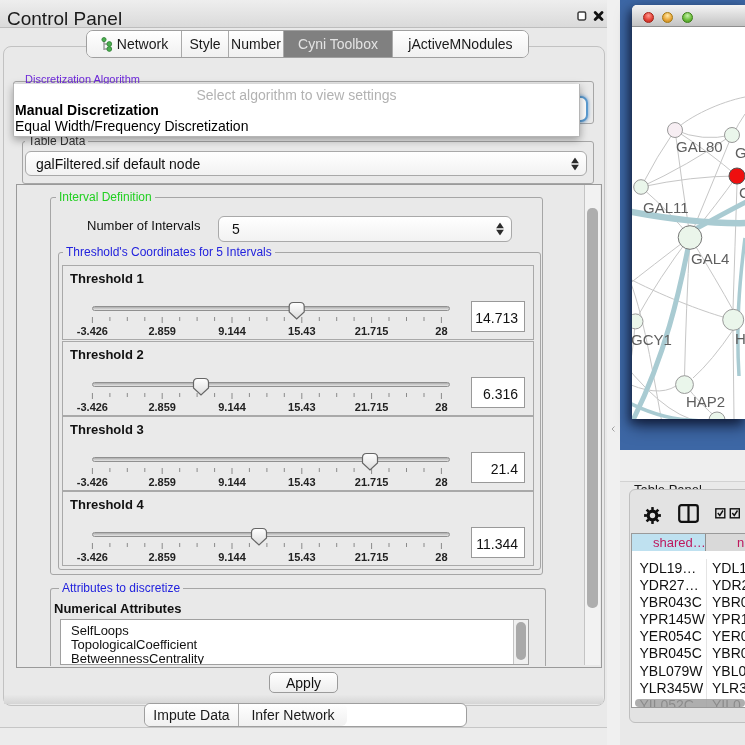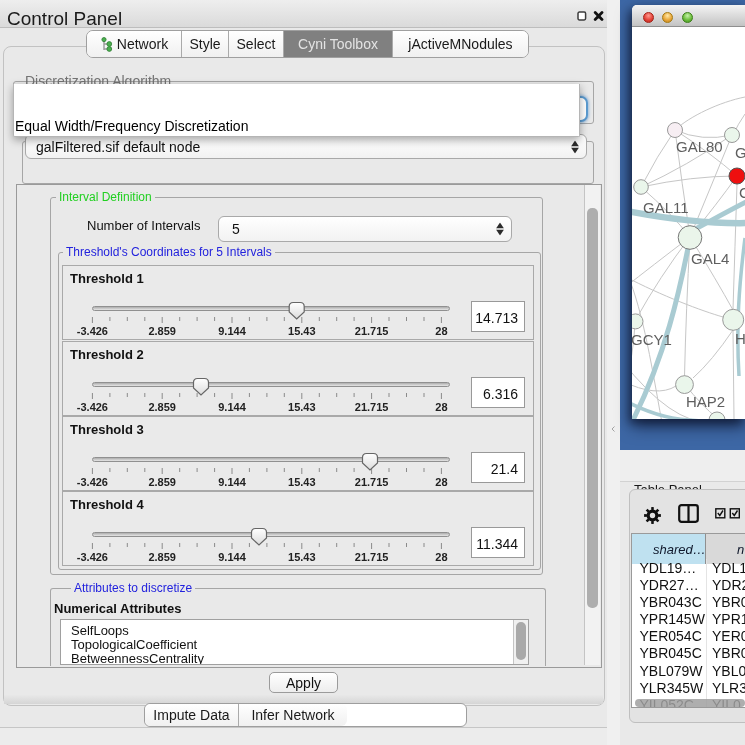--- a/index.html
+++ b/index.html
@@ -56,22 +56,22 @@
   #nettb{position:absolute;left:0;top:0;width:113px;height:21px;
      background:linear-gradient(#f4f4f4,#c3c3c3);border-bottom:1px solid #8f8f8f;
      border-radius:5px 0 0 0;}
   .light{position:absolute;top:7px;width:9px;height:9px;border-radius:50%;}
   #tpbar{left:620px;top:450px;width:125px;height:31px;background:#eeeeee;
      border-bottom:1px solid #d2d2d2;}
   #tpbar .t{position:absolute;left:14px;top:12px;font-size:13px;color:#1a1a1a;margin-top:20px;}
   #tpanel{left:629px;top:489px;width:130px;height:232px;background:#e3e3e3;
      border:1px solid #bfbfbf;border-radius:6px;}
   #tbl{left:631px;top:533px;width:114px;height:175px;background:#fff;overflow:hidden;border-left:1px solid #9a9a9a;border-top:1px solid #9a9a9a;border-bottom:1px solid #9a9a9a;box-sizing:border-box;}
-  .hc{position:absolute;top:0;height:30px;font-size:13px;color:#0f172a;
-     display:flex;align-items:center;justify-content:center;font-style:italic;}
+  .hc{position:absolute;top:0;height:17px;font-size:13px;color:#be185d;
+     display:flex;align-items:center;justify-content:center;}
   .row{position:absolute;font-size:14px;color:#111;white-space:nowrap;}
 </style>
 </head>
 <body>
 
 <div class="abs" id="titlebar">
     <div class="t">Control Panel</div>
   </div>
 
 <svg class="abs" style="left:577px;top:11px" width="28" height="10" viewBox="0 0 28 10">
@@ -84,41 +84,43 @@
 <div class="abs" id="tabbar">
   <div class="tab" style="width:94px;">
     <svg width="13" height="15" viewBox="0 0 13 15" style="margin-right:4px;">
       <path d="M4 3 L4 13 M4 7 L9 7 M4 12 L9 12" stroke="#9a9a9a" stroke-width="1.4" fill="none"></path>
       <circle cx="4" cy="2.6" r="2.1" fill="#4caf50" stroke="#2e7d32" stroke-width="0.8"></circle>
       <circle cx="9.3" cy="7" r="2.4" fill="#4caf50" stroke="#2e7d32" stroke-width="0.8"></circle>
       <circle cx="9.3" cy="12" r="2.4" fill="#4caf50" stroke="#2e7d32" stroke-width="0.8"></circle>
     </svg>
     Network</div>
   <div class="tab" style="width:46px;">Style</div>
-  <div class="tab" style="width:54px;">Select</div>
+  <div class="tab" style="width:54px;">Number</div>
   <div class="tab sel" style="width:108px;">Cyni Toolbox</div>
   <div class="tab" style="width:135px;">jActiveMNodules</div>
 </div>
 
 <div class="group" style="left:13px;top:81px;width:579px;height:41px;"></div>
-<div class="abs" style="left:25px;top:73px;font-size:14px;color:#737373;background:transparent;">Discretization Algorithm</div>
+<div class="abs" style="left:25px;top:73px;font-size:11px;color:#6d28d9;background:transparent;">Discretization Algorithm</div>
 
 <div class="abs" style="left:566px;top:96px;width:18px;height:22px;border-radius:0 7px 7px 0;
      background:#fff;border:2px solid #5b9bd0;box-shadow:0 0 3px 1px rgba(90,150,210,0.55);"></div>
 
 <div class="abs" style="left:13px;top:84px;width:565px;height:52px;background:#fff;
      border:1px solid #b5b5b5;border-top:none;border-radius:0 0 2px 2px;
      box-shadow:0 3px 8px rgba(0,0,0,0.35);z-index:10;">
+  <div style="position:absolute;left:0;top:3px;width:100%;text-align:center;font-size:14px;color:#b2b2b2;">Select algorithm to view settings</div>
+  <div style="position:absolute;left:1px;top:18px;font-size:14px;font-weight:bold;color:#000;">Manual Discretization</div>
   <div style="position:absolute;left:1px;top:34px;font-size:14px;color:#000;">Equal Width/Frequency Discretization</div>
 </div>
 
 <div class="group" style="left:22px;top:141px;width:570px;height:41px;">
   <div class="gtitle" style="left:2px;color:#333;">Table Data</div>
 </div>
-<div class="combo" style="left:25px;top:134px;width:560px;height:23px;">
+<div class="combo" style="left:25px;top:151px;width:560px;height:23px;">
   <div class="txt">galFiltered.sif default node</div>
   <div class="arr">
     <svg width="8" height="6">
         <path d="M4 0 L8 6 L0 6 Z" fill="#2b2b2b"></path>
       </svg>
     <svg width="8" height="6">
         <path d="M4 6 L8 0 L0 0 Z" fill="#2b2b2b"></path>
       </svg>
   </div>
 </div>
@@ -309,21 +311,21 @@
       <div style="position:absolute;left:69.2px;top:59px;width:60px;text-align:center;font-size:11px;font-weight:bold;color:#222;">2.859</div>
       <div style="position:absolute;left:139px;top:59px;width:60px;text-align:center;font-size:11px;font-weight:bold;color:#222;">9.144</div>
       <div style="position:absolute;left:208.79999999999998px;top:59px;width:60px;text-align:center;font-size:11px;font-weight:bold;color:#222;">15.43</div>
       <div style="position:absolute;left:278.6px;top:59px;width:60px;text-align:center;font-size:11px;font-weight:bold;color:#222;">21.715</div>
       <div style="position:absolute;left:348.4px;top:59px;width:60px;text-align:center;font-size:11px;font-weight:bold;color:#222;">28</div>
       <div class="field">11.344</div>
     </div>
   </div>
 
 <div class="group" style="left:50px;top:588px;width:494px;height:77px;border-bottom:none;border-radius:3px 3px 0 0;">
-  <div class="gtitle" style="left:20px;color:#2222dd;">Attributes to discretize</div>
+  <div class="gtitle" style="left:8px;color:#2222dd;">Attributes to discretize</div>
 </div>
 <div class="abs" style="left:54px;top:601px;font-size:13px;font-weight:bold;color:#111;">Numerical Attributes</div>
 <div class="abs" style="left:60px;top:619px;width:469px;height:46px;background:#fff;border:1px solid #a0a0a0;box-sizing:border-box;overflow:hidden;">
   <div style="position:absolute;left:10px;top:3px;font-size:13px;color:#111;">SelfLoops</div>
   <div style="position:absolute;left:10px;top:17px;font-size:13px;color:#111;">TopologicalCoefficient</div>
   <div style="position:absolute;left:10px;top:31px;font-size:13px;color:#111;">BetweennessCentrality</div>
   <div style="position:absolute;right:0;top:0;width:14px;height:46px;background:#f0f0f0;border-left:1px solid #c4c4c4;">
     <div style="position:absolute;left:2px;top:2px;width:10px;height:38px;border-radius:5px;background:#a9a9a9;"></div>
   </div>
 </div>

